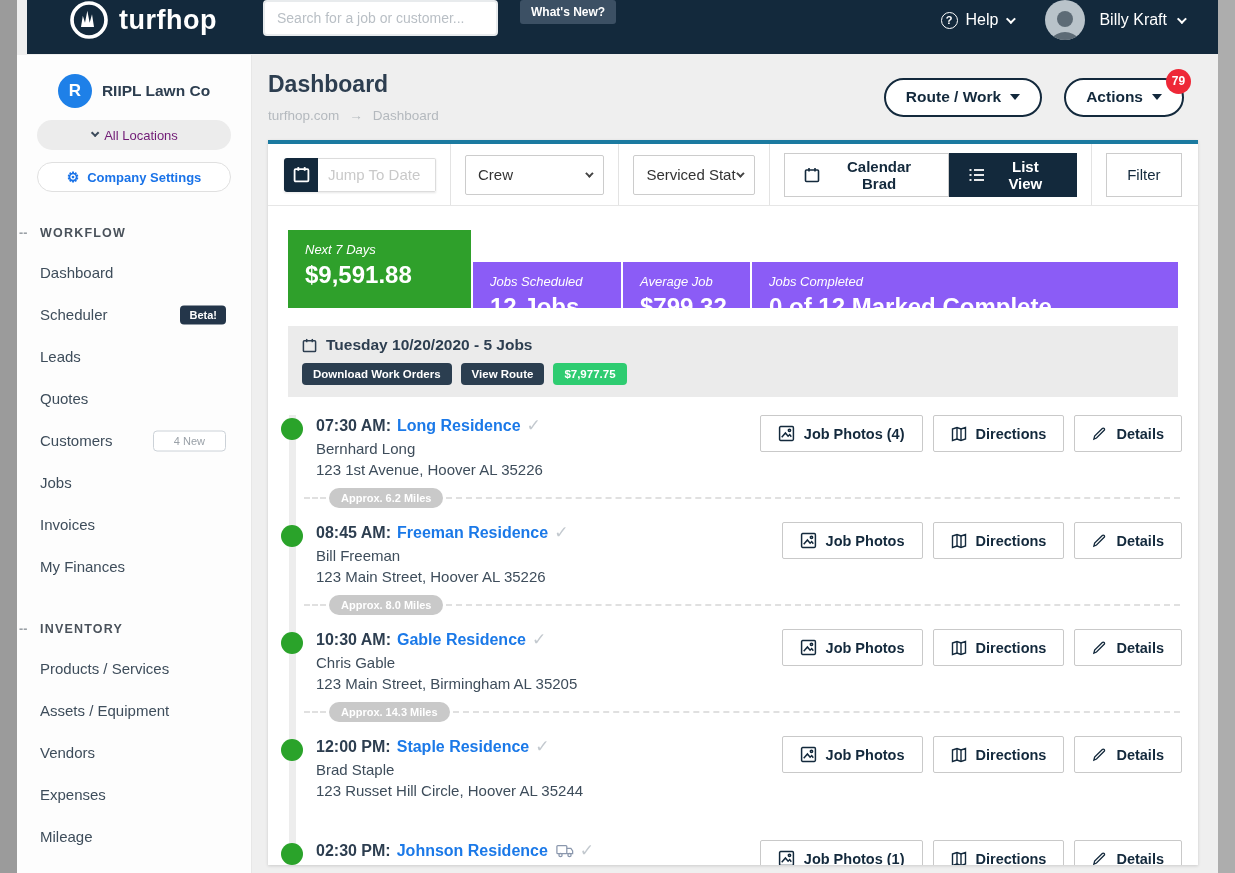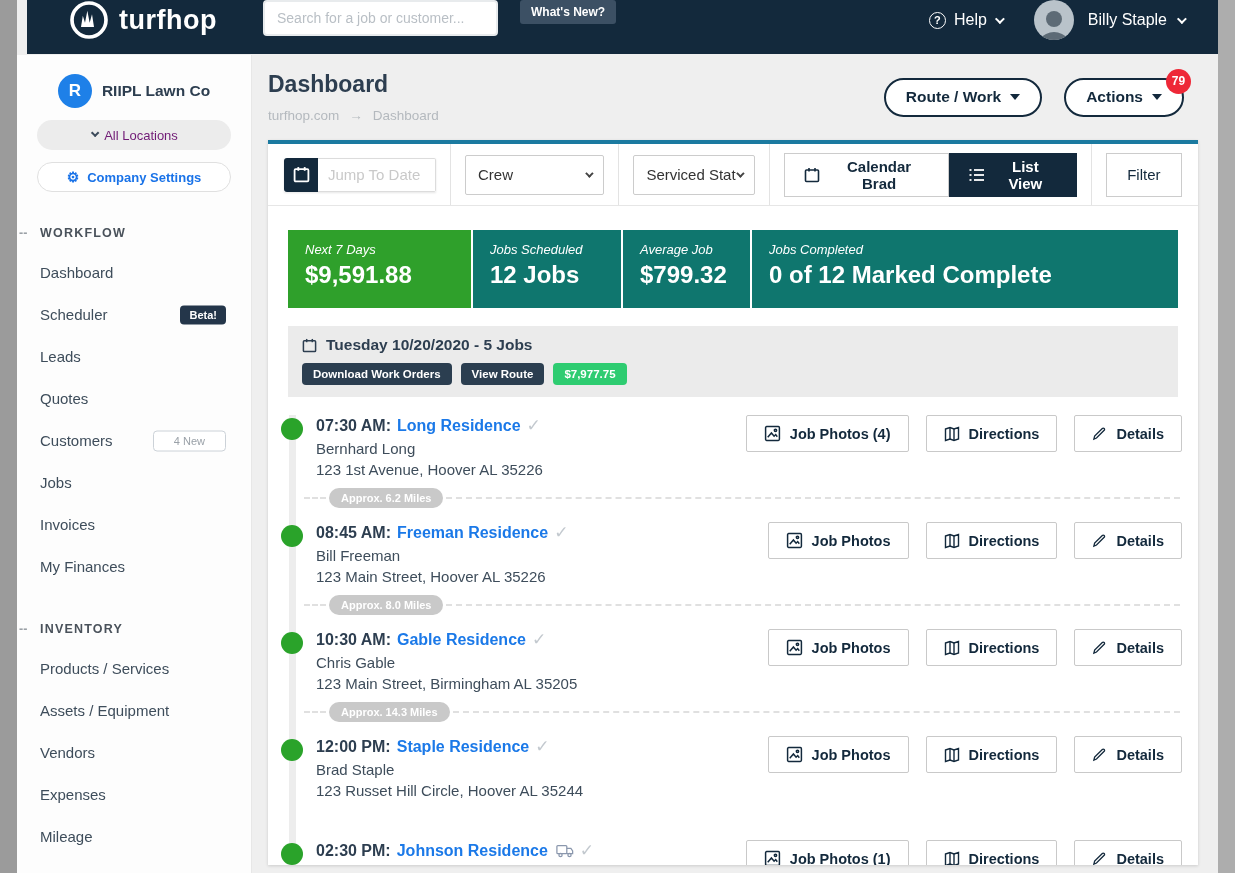--- a/index.html
+++ b/index.html
@@ -95,21 +95,21 @@
   .view-list { background:#13293c; border:1px solid #13293c; color:#fff; }
   .filter-btn { margin-left:auto; width:78px; height:44px; background:#fff; border:1px solid #ccc;
                 font-size:15px; color:#13293c; cursor:pointer; font-family:inherit; }
 
   
   .stats { display:flex; gap:2px; margin:24px 20px 0; height:78px; }
   .stat { color:#fff; padding:12px 17px; }
   .stat-label { font-size:13px; font-style:italic; }
   .stat-value { font-size:24px; font-weight:bold; margin-top:4px; }
   .stat-green { background:#2fa02b; width:183px; }
-  .stat-slate { background:#0f766e; }
+  .stat-slate { background:#8b5cf6;margin-top:32px; }
   .stat-1 { width:148px; } .stat-2 { width:127px; } .stat-3 { flex:1; }
 
   
   .dayband { margin:18px 20px 0; background:#ebebeb; padding:10px 14px 12px; }
   .day-title { display:flex; align-items:center; gap:9px; font-size:15.5px; font-weight:bold; color:#2d3e50; }
   .day-badges { display:flex; gap:9px; margin-top:9px; align-items:center; }
   .dk-badge { background:#2b3e50; color:#fff; font-size:11.5px; font-weight:bold; padding:5px 11px;
               border-radius:4px; border:none; cursor:pointer; font-family:inherit; }
   .money-badge { background:#2ecc71; color:#fff; font-size:11.5px; font-weight:bold; padding:5px 11px;
                  border-radius:4px; }
@@ -125,21 +125,21 @@
   .jtime { color:#2d3e50; }
   .jname { color:#1b79e8; cursor:pointer; text-decoration:none; }
   .jcheck { color:#c3c9cf; font-weight:normal; font-size:17px; }
   .jtruck { display:inline-flex; margin-left:2px; }
   .jline2, .jline3 { font-size:15px; color:#3e4d5b; margin-top:4px; font-weight:normal; }
   .miles-row { display:flex; align-items:center; margin:10px 0 0 24px; }
   .miles-row::before { content:""; width:22px; border-top:2px dashed #e0e0e0; }
   .miles-row::after { content:""; flex:1; border-top:2px dashed #e0e0e0; }
   .miles-badge { background:#c9c9c9; color:#fff; font-size:11px; font-weight:bold; padding:4px 12px;
                  border-radius:10px; margin:0 3px; }
-  .jbtns { position:absolute; right:16px; top:10px; display:flex; gap:17px; }
+  .jbtns { position:absolute; right:16px; top:10px; display:flex; gap:10px; }
   .jbtn { height:37px; background:#fff; border:1px solid #c9c9c9; border-radius:2px; padding:0 17px;
           font-size:14.5px; font-weight:bold; color:#13293c; display:flex; align-items:center; gap:9px;
           cursor:pointer; font-family:inherit; }
   .icon { display:inline-flex; }
 </style>
 </head>
 <body>
 
 <div class="strip strip-left"></div>
 <div class="strip strip-right"></div>
@@ -162,21 +162,21 @@
       <span>Help</span>
       <span class="chev"></span>
     </div>
     <div class="avatar">
       <svg width="40" height="34" viewBox="0 0 40 34">
         <circle cx="20" cy="13" r="8" fill="#5d6b76"></circle>
         <path d="M4 34 Q20 18 36 34 Z" fill="#5d6b76"></path>
       </svg>
     </div>
     <div class="user-group">
-      <span>Billy Staple</span>
+      <span>Billy Kraft</span>
       <span class="chev"></span>
     </div>
   </div>
 </div>
 
 <div class="sidebar">
   <div class="company-row">
     <span class="r-logo">R</span>
     <span class="company-name">RIIPL Lawn Co</span>
   </div>

